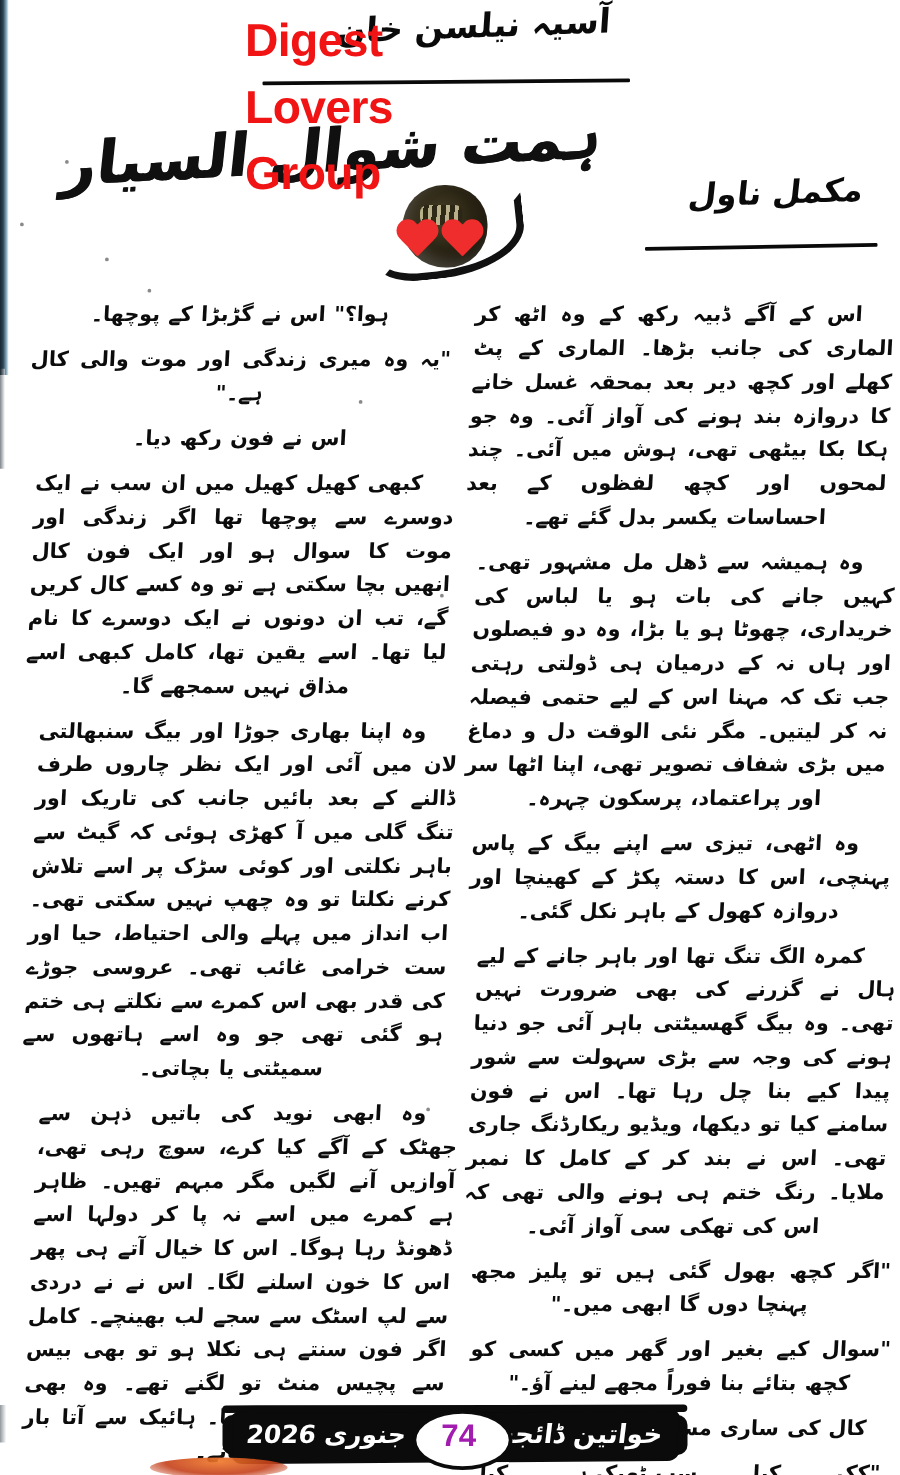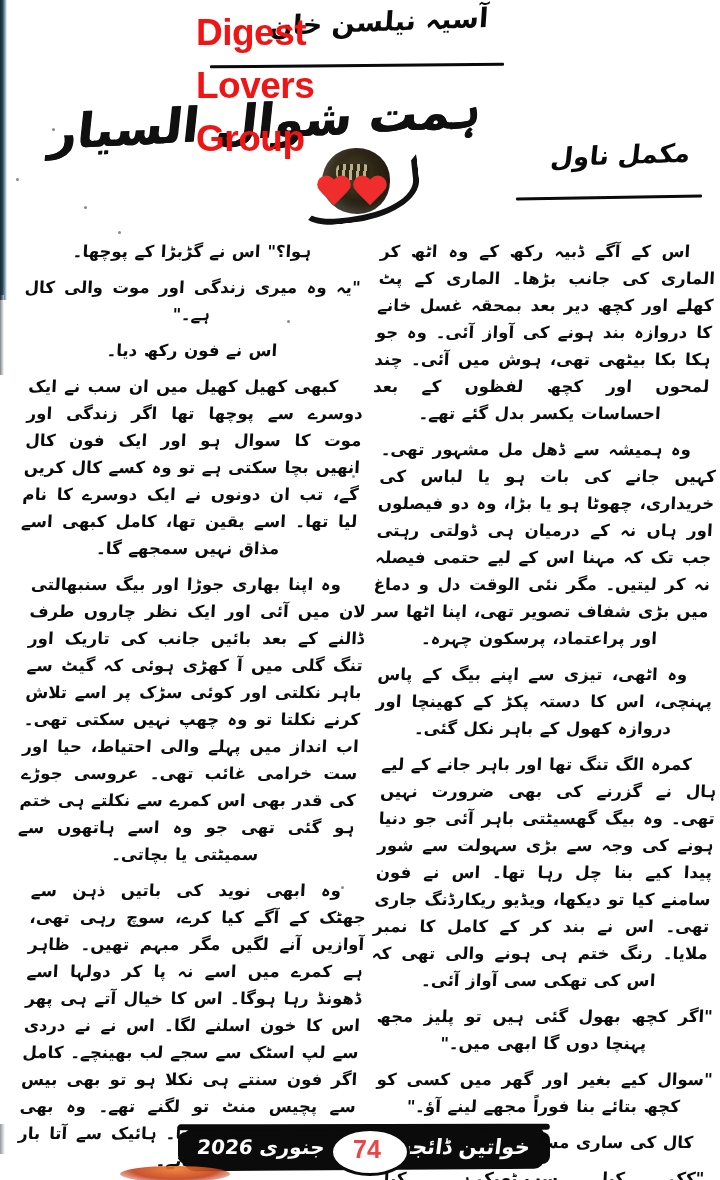--- a/index.html
+++ b/index.html
@@ -158,21 +158,21 @@
     transform:skewX(-7deg);
   }
   .page-oval{
     position:absolute;left:330px;top:2px;width:74px;height:42px;
     border:3px solid #0b0b0b;background:#ffffff;
     border-radius:50%/50%;
   }
   .page-num{
     position:absolute;left:330px;top:2px;width:74px;height:42px;
     display:flex;align-items:center;justify-content:center;
-    color:#ef4444;font-size:25px;font-weight:700;
+    color:#a21caf;font-size:25px;font-weight:700;
     font-family:"Liberation Sans",sans-serif;
   }
   .issue-date{
     position:absolute;left:196px;top:9px;width:130px;
     color:#ffffff;font-size:20px;font-weight:700;direction:rtl;
     text-align:center;white-space:nowrap;letter-spacing:-0.5px;
     transform:skewX(-7deg);
   }
   .footer-smudge{
     position:absolute;left:120px;top:1166px;width:110px;height:16px;

